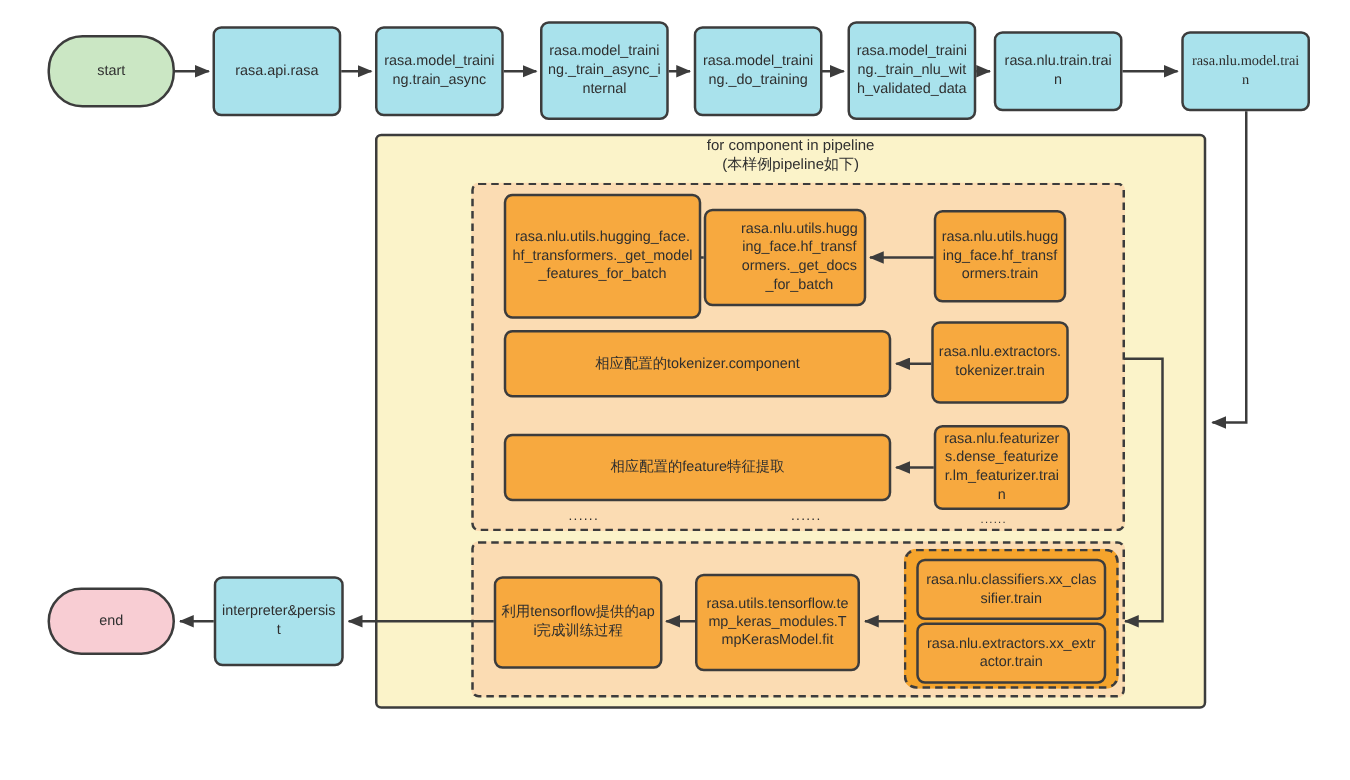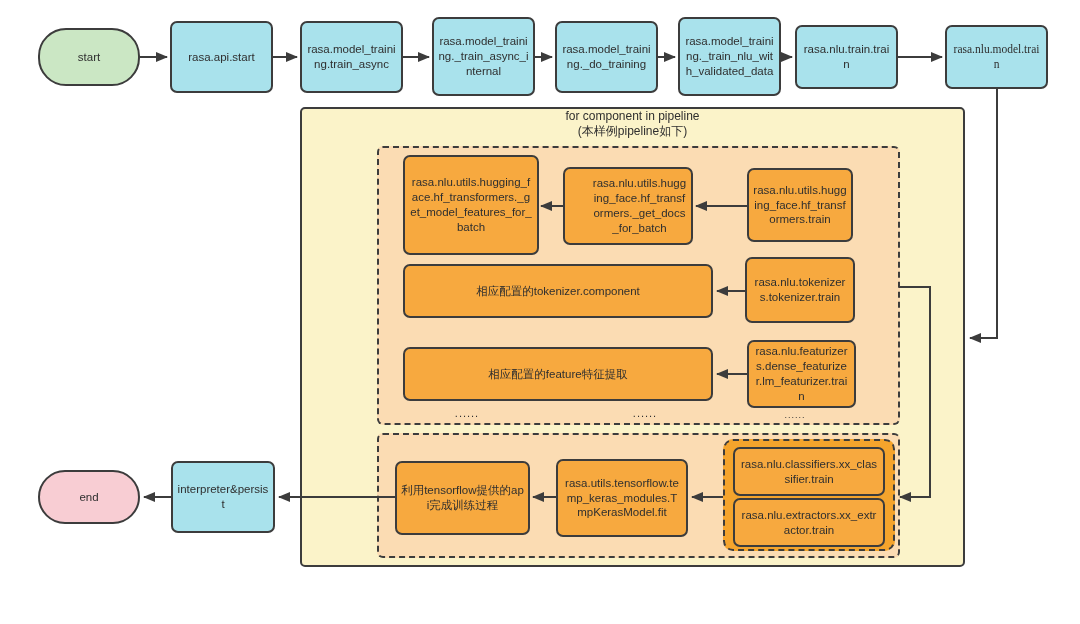--- a/index.html
+++ b/index.html
@@ -88,34 +88,34 @@
       <path d="M747,374 H717" marker-end="url(#arr)"></path>
       <path d="M899,287 H930 V497 H900" marker-end="url(#arr)"></path>
       <path d="M723,497 H692" marker-end="url(#arr)"></path>
       <path d="M556,497 H533" marker-end="url(#arr)"></path>
       <path d="M395,497 H279" marker-end="url(#arr)"></path>
       <path d="M171,497 H144" marker-end="url(#arr)"></path>
     </g>
   </svg>
 
   <div class="node green" style="left:38px;top:28px;width:102px;height:58px;">start</div>
-  <div class="node cyan" style="left:170px;top:21px;width:103px;height:72px;">rasa.api.start</div>
+  <div class="node cyan" style="left:170px;top:21px;width:103px;height:72px;">rasa.api.rasa</div>
   <div class="node cyan" style="left:300px;top:21px;width:103px;height:72px;">rasa.model_training.train_async</div>
   <div class="node cyan" style="left:432px;top:17px;width:103px;height:79px;">rasa.model_training._train_async_internal</div>
   <div class="node cyan" style="left:555px;top:21px;width:103px;height:72px;">rasa.model_training._do_training</div>
   <div class="node cyan" style="left:678px;top:17px;width:103px;height:79px;">rasa.model_training._train_nlu_with_validated_data</div>
   <div class="node cyan" style="left:795px;top:25px;width:103px;height:64px;">rasa.nlu.train.train</div>
   <div class="node cyan" style="left:945px;top:25px;width:103px;height:64px;font-family:Liberation Serif, serif;">rasa.nlu.model.train</div>
 
-  <div class="node orange" style="left:403px;top:155px;width:136px;height:100px;">rasa.nlu.utils.hugging_face.hf_transformers._get_model_features_for_batch</div>
+  <div class="node orange" style="left:403px;top:155px;width:158px;height:100px;">rasa.nlu.utils.hugging_face.hf_transformers._get_model_features_for_batch</div>
   <div class="node orange" style="left:563px;top:167px;width:130px;height:78px;padding-left:27px;">rasa.nlu.utils.hugging_face.hf_transformers._get_docs_for_batch</div>
   <div class="node orange" style="left:747px;top:168px;width:106px;height:74px;">rasa.nlu.utils.hugging_face.hf_transformers.train</div>
 
   <div class="node orange" style="left:403px;top:264px;width:310px;height:54px;">相应配置的tokenizer.component</div>
-  <div class="node orange" style="left:745px;top:257px;width:110px;height:66px;">rasa.nlu.tokenizers.tokenizer.train</div>
+  <div class="node orange" style="left:745px;top:257px;width:110px;height:66px;">rasa.nlu.extractors.tokenizer.train</div>
 
   <div class="node orange" style="left:403px;top:347px;width:310px;height:54px;">相应配置的feature特征提取</div>
   <div class="node orange" style="left:747px;top:340px;width:109px;height:68px;">rasa.nlu.featurizers.dense_featurizer.lm_featurizer.train</div>
 
   <div class="ellipsis" style="left:437px;top:407px;width:60px;">......</div>
   <div class="ellipsis" style="left:615px;top:407px;width:60px;">......</div>
   <div class="ellipsis small" style="left:767px;top:410px;width:56px;">......</div>
 
   <div class="node orange" style="left:733px;top:447px;width:152px;height:49px;">rasa.nlu.classifiers.xx_classifier.train</div>
   <div class="node orange" style="left:733px;top:498px;width:152px;height:49px;">rasa.nlu.extractors.xx_extractor.train</div>

